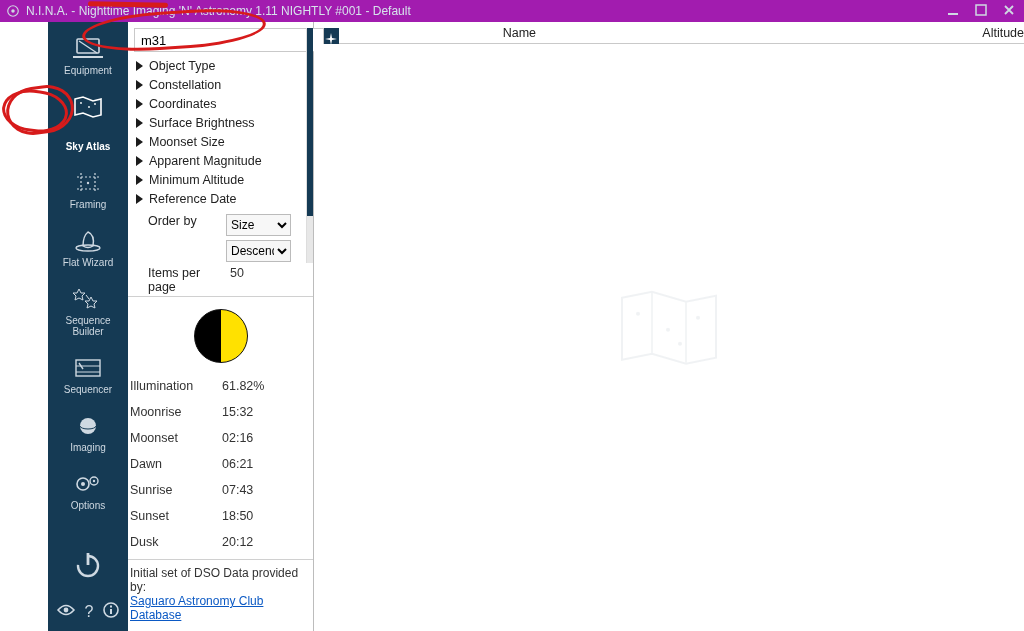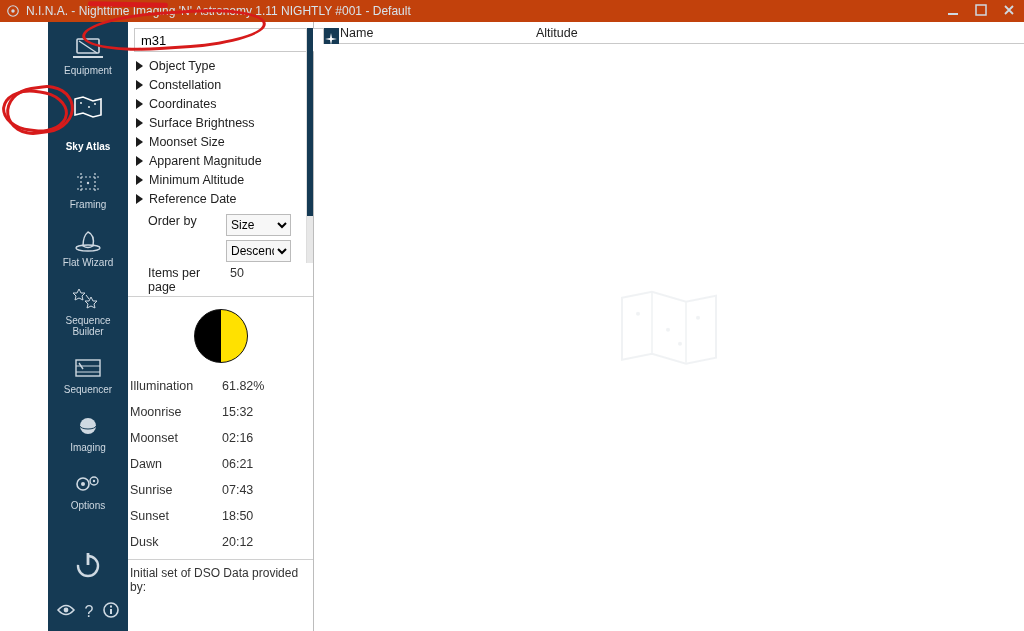--- a/index.html
+++ b/index.html
@@ -9,21 +9,21 @@
     font-size: 13px;
     color: #333;
     background: #fff;
     width: 1024px; height: 631px;
     overflow: hidden;
     position: relative;
   }
 
   
   .titlebar {
-    background: #c2410c;
+    background: #a21caf;
     color: #d7e3ec;
     height: 22px;
     display: flex;
     align-items: center;
     padding: 0 6px;
     font-size: 12px;
     user-select: none;
   }
   .titlebar .app-icon {
     width: 14px; height: 14px;
@@ -159,20 +159,21 @@
 
   
   .results {
     flex: 1; display:flex; flex-direction:column;
   }
   .results-header {
     display:flex; height: 22px; align-items:center;
     border-bottom: 1px solid #c9c9c9;
     font-size: 12.5px; color: #222;
     padding-left: 26px;
+    text-align: right;
   }
   .col-name { width: 196px; }
   .col-details { width: 266px; }
   .col-alt { flex:1; }
   .results-body {
     flex:1; position:relative; background:#fff;
   }
   .map-watermark {
     position:absolute; left:50%; top:50%;
     transform: translate(-50%, -60%);
@@ -464,20 +465,21 @@
           </div>
         <div class="kv-row">
             <span class="kv-key">Dusk</span>
             <span class="kv-val">20:12</span>
           </div>
       </div>
     </div>
 
     <div class="credits">
       <span>Initial set of DSO Data provided by:</span><br>
+      <a>Saguaro Astronomy Club Database</a>
     </div>
   </div>
 
   <div class="results">
     <div class="results-header">
       <div class="col-name">Name</div>
       <div class="col-alt">Altitude</div>
     </div>
     <div class="results-body">
       <div class="map-watermark">

